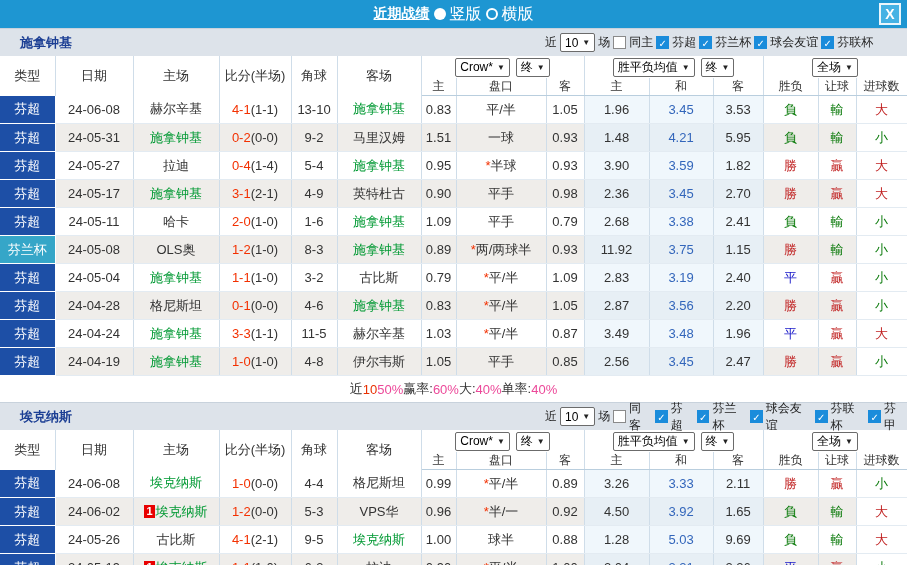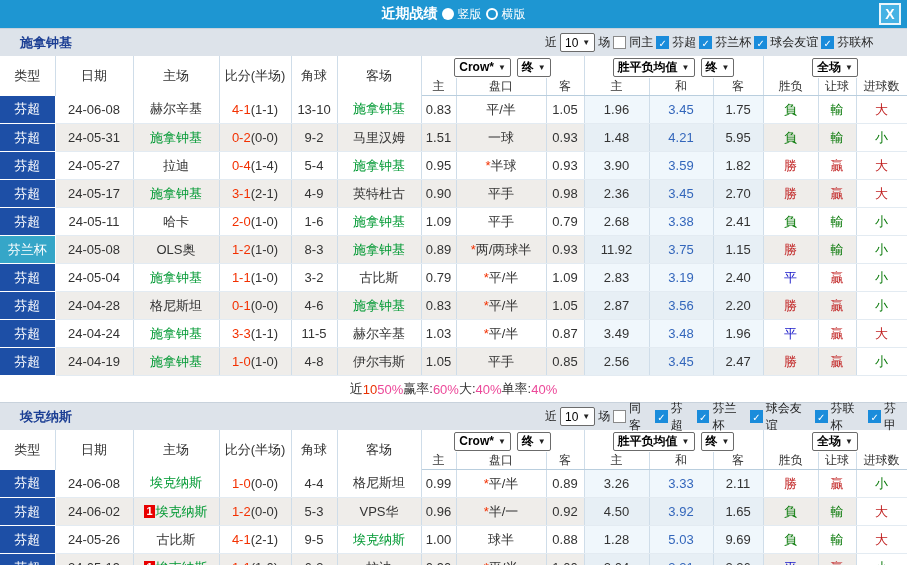--- a/index.html
+++ b/index.html
@@ -2,24 +2,24 @@
 <html><head>
 <meta charset="utf-8">
 <style>
   * { margin:0; padding:0; box-sizing:border-box; }
   html,body { width:907px; height:565px; overflow:hidden; background:#fff;
     font-family:"Liberation Sans","DejaVu Sans",sans-serif; }
   
   .titlebar { position:relative; height:28px; background:#1e96d2; display:flex;
     align-items:center; justify-content:center; }
   .title-center { display:flex; align-items:center; gap:4px; }
-  .dlg-title { color:#fff; font-weight:bold; font-size:14px; }
+  .dlg-title { color:#fff; font-weight:bold; font-size:14px;text-decoration:underline; }
   .radio { width:12px; height:12px; border-radius:50%; background:#fff; display:inline-block; cursor:pointer; }
   .radio.unchecked { background:transparent; border:2px solid #fff; width:12px; height:12px; }
-  .radio-label { color:#fff; font-size:12px; cursor:pointer; }
+  .radio-label { color:#fff; font-size:16px; cursor:pointer; }
   .close-btn { position:absolute; right:6px; top:3px; width:22px; height:22px;
     background:#45b2e4; border:2px solid #eaf6fc; color:#fff; font-weight:bold;
     font-size:14px; line-height:18px; text-align:center; cursor:pointer; }
   
   .section-bar { position:relative; height:28px; background:#dde3ea; display:flex; align-items:center;
     border-top:1px solid #c8d2dc; }
   .team-name { color:#1c3f94; font-weight:bold; font-size:13px; margin-left:20px; }
   .filters { position:absolute; left:545px; display:flex; align-items:center; gap:3px; font-size:12px; color:#222; }
   .cb { width:13px; height:13px; display:inline-block; font-size:10px; line-height:13px;
     text-align:center; cursor:pointer; }
@@ -29,21 +29,21 @@
     background:#fff; border:1px solid #6b6b6b; border-radius:2px; height:19px;
     padding:0 4px; font-size:12px; color:#000; gap:4px; cursor:pointer; }
   .selbox .arrow { font-size:8px; color:#222; }
   
   table { border-collapse:collapse; table-layout:fixed; width:907px; }
   th,td { overflow:hidden; white-space:nowrap; text-align:center; font-weight:normal; }
   thead th { font-size:13px; color:#333; border-right:1px solid #cfdde9; border-bottom:1px solid #b9cede; background:#fff; }
   tr.dd-row th { height:22px; border-bottom:none; }
   tr.sub-row th { height:15px; font-size:12px; }
   .ddcell { border-right:1px solid #cfdde9; }
-  .ddwrap { display:flex; align-items:center; justify-content:center; gap:6px;font-weight:bold; }
+  .ddwrap { display:flex; align-items:center; justify-content:center; gap:6px; }
   tbody td { height:28px; font-size:13px; color:#333; border-right:1px solid #cfdde9;
     border-bottom:1px solid #e3ebf2; background:#fff; }
   tbody tr:nth-child(even) td { background:#efedea; }
   td.c-type { color:#fff; font-size:13px; border-bottom:1px solid #fff; border-right:1px solid #fff; }
   tbody tr td.c-type.super { background:#1d4fa6 !important; }
   tbody tr td.c-type.cup   { background:#35a6c8 !important; }
   td.c-odds { background:#f0f7fc !important; }
   tbody tr:nth-child(even) td.c-odds { background:#e7eff5 !important; }
   td.c-goals { background:#fff !important; }
   .green { color:#009933; }
@@ -175,21 +175,21 @@
         <td class="c-date">24-06-08</td>
         <td>赫尔辛基</td>
         <td><span class="s-main">4-1</span><span class="s-half">(1-1)</span></td>
         <td>13-10</td>
         <td class="green">施拿钟基</td>
         <td class="c-num">0.83</td>
         <td class="c-hc">平/半</td>
         <td class="c-num">1.05</td>
         <td class="c-odds">1.96</td>
         <td class="c-odds o-mid">3.45</td>
-        <td class="c-odds">1.75</td>
+        <td class="c-odds">3.53</td>
         <td class="c-res res-g">負</td>
         <td class="c-res res-g">輸</td>
         <td class="c-res c-goals res-r">大</td>
       </tr>
       <tr>
         <td class="c-type super">芬超</td>
         <td class="c-date">24-05-31</td>
         <td class="green">施拿钟基</td>
         <td><span class="s-main">0-2</span><span class="s-half">(0-0)</span></td>
         <td>9-2</td>

